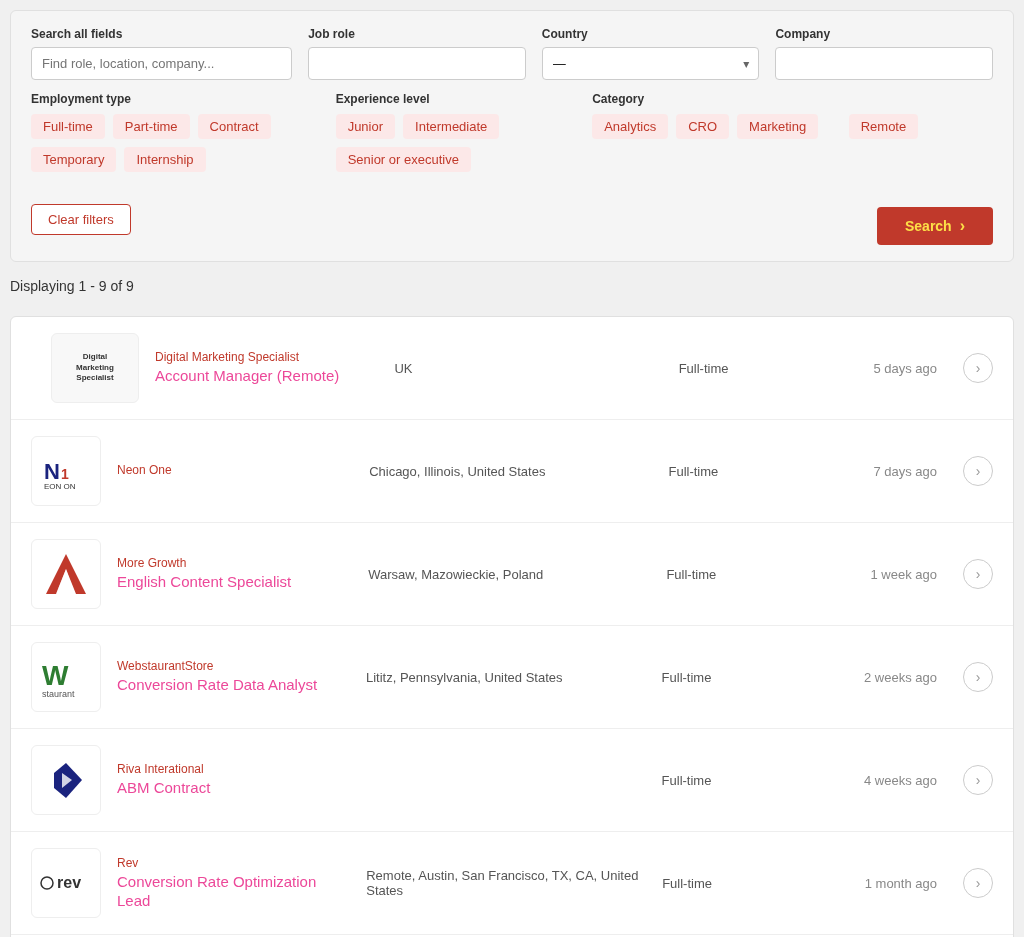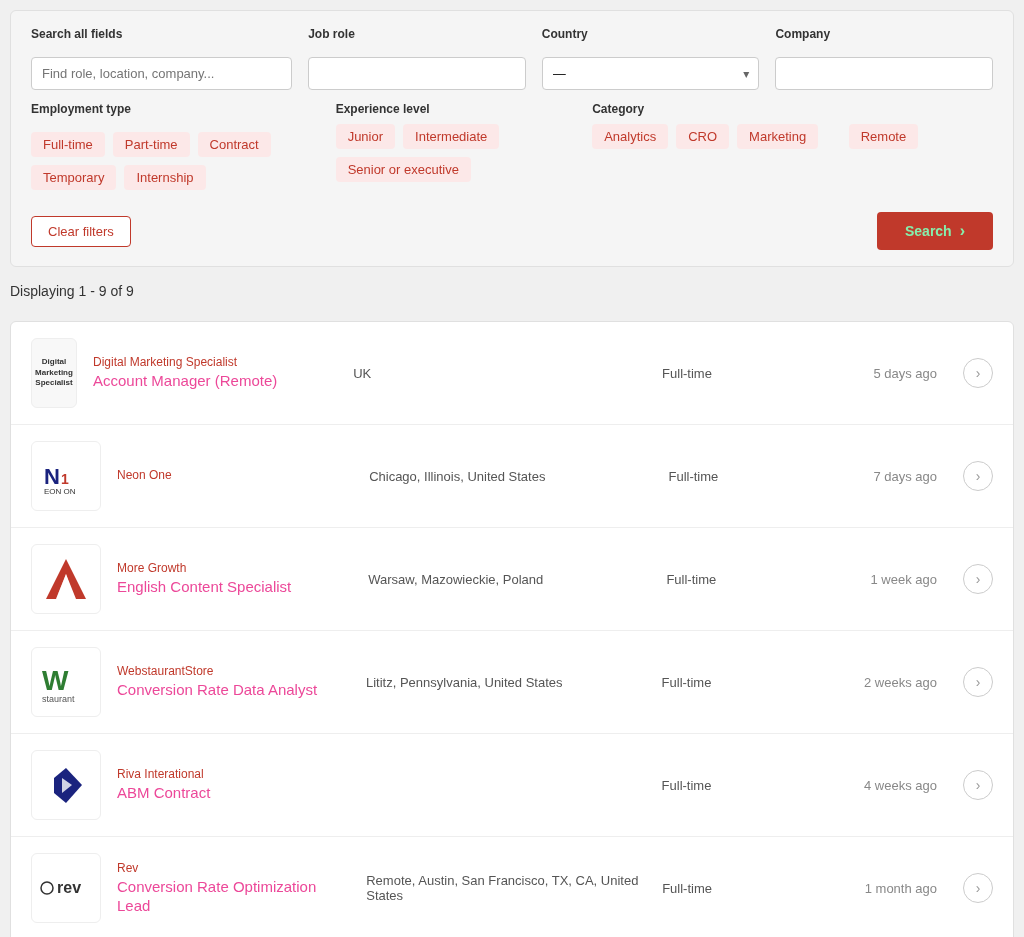--- a/index.html
+++ b/index.html
@@ -5,41 +5,41 @@
     * { box-sizing: border-box; margin: 0; padding: 0; }
     body { font-family: -apple-system, BlinkMacSystemFont, 'Segoe UI', Arial, sans-serif; background: #f0f0f0; color: #222; font-size: 14px; }
 
     .page-wrapper { max-width: 1024px; margin: 0 auto; padding: 10px; }
 
     
     .filter-panel { background: #f5f5f5; border: 1px solid #e0e0e0; border-radius: 6px; padding: 16px 20px 16px 20px; margin-bottom: 12px; }
 
     .filter-row { display: flex; gap: 16px; margin-bottom: 12px; align-items: flex-start; }
 
-    .filter-group { display: flex; flex-direction: column; gap: 16px; }
+    .filter-group { display: flex; flex-direction: column; gap: 6px; }
     .filter-group.search-group { flex: 1.2; }
     .filter-group.job-role-group { flex: 1; }
     .filter-group.country-group { flex: 1; }
     .filter-group.company-group { flex: 1; }
 
     .filter-label { font-size: 12px; font-weight: 600; color: #333; }
     .filter-input { border: 1px solid #ccc; border-radius: 4px; padding: 8px 10px; font-size: 13px; width: 100%; background: #fff; color: #aaa; }
     .filter-select-wrap { position: relative; }
     .filter-select { border: 1px solid #ccc; border-radius: 4px; padding: 8px 30px 8px 10px; font-size: 13px; width: 100%; background: #fff; appearance: none; cursor: pointer; }
     .select-arrow { position: absolute; right: 10px; top: 50%; transform: translateY(-50%); pointer-events: none; color: #666; font-size: 12px; }
 
     .tags-row { display: flex; gap: 8px; margin-bottom: 10px; align-items: center; flex-wrap: wrap; }
 
     .tag { display: inline-block; background: #fce8e8; color: #c0392b; border: none; border-radius: 4px; padding: 5px 12px; font-size: 13px; cursor: pointer; }
 
     .filter-bottom-row { display: flex; justify-content: space-between; align-items: center; margin-top: 8px; }
 
     .clear-btn { background: #fff; border: 1.5px solid #c0392b; color: #c0392b; border-radius: 4px; padding: 7px 16px; font-size: 13px; cursor: pointer; font-weight: 500; }
 
-    .search-btn { background: #c0392b; color: #86efac; border: none; border-radius: 4px; padding: 10px 28px; font-size: 14px; cursor: pointer; font-weight: 600; display: flex; align-items: center; gap: 8px; }
+    .search-btn { background: #c0392b; color: #fde047; border: none; border-radius: 4px; padding: 10px 28px; font-size: 14px; cursor: pointer; font-weight: 600; display: flex; align-items: center; gap: 8px; margin-top: 13px; }
     .search-btn .chevron { font-size: 16px; }
 
     
     .results-info { font-size: 14px; color: #333; margin-bottom: 18px; padding: 4px 0; }
 
     .job-list { display: flex; flex-direction: column; gap: 0; border: 1px solid #e0e0e0; border-radius: 6px; background: #fff; overflow: hidden; }
 
     .job-item { display: flex; align-items: center; padding: 16px 20px; border-bottom: 1px solid #eee; gap: 16px; cursor: pointer; }
     .job-item:last-child { border-bottom: none; }
 
@@ -82,21 +82,21 @@
         </div>
       </div>
       <div class="filter-group company-group">
         <label class="filter-label">Company</label>
         <input type="text" class="filter-input" style="">
       </div>
     </div>
 
     <div class="filter-row" style="align-items:flex-start;">
       <div style="flex:1.2;">
-        <div class="filter-label" style="margin-bottom:16px;">Employment type</div>
+        <div class="filter-label" style="margin-bottom:8px;">Employment type</div>
         <div class="tags-row" id="employment-tags">
             <span class="tag">Full-time</span>
             <span class="tag">Part-time</span>
             <span class="tag">Contract</span>
             <span class="tag">Temporary</span>
             <span class="tag">Internship</span>
           </div>
       </div>
       <div style="flex:1;">
         <div class="filter-label" style="margin-bottom:8px;">Experience level</div>
@@ -126,21 +126,21 @@
         <span class="chevron">›</span>
       </button>
     </div>
   </div>
 
   <div class="results-info">Displaying 1 - 9 of 9</div>
 
   <div class="job-list" id="job-list">
       <div class="job-item">
       <div>
-          <div style="width:46px;height:70px;background:#f8f8f8;border:1px solid #eee;border-radius:6px;display:flex;align-items:center;justify-content:center;font-size:8px;font-weight:700;color:#333;text-align:center;line-height:1.3;padding:4px;">Digital<br>Marketing<br>Specialist</div>
+          <div style="width:88px;height:70px;background:#f8f8f8;border:1px solid #eee;border-radius:6px;display:flex;align-items:center;justify-content:center;font-size:8px;font-weight:700;color:#333;text-align:center;line-height:1.3;padding:4px;margin-left:20px;">Digital<br>Marketing<br>Specialist</div>
         </div>
       <div class="job-info">
         <div class="job-company">Digital Marketing Specialist</div>
         <div class="job-title">Account Manager (Remote)</div>
       </div>
       <div class="job-location">UK</div>
       <div class="job-type">Full-time</div>
       <div class="job-time">5 days ago</div>
       <button class="chevron-btn">
         <span>›</span>

